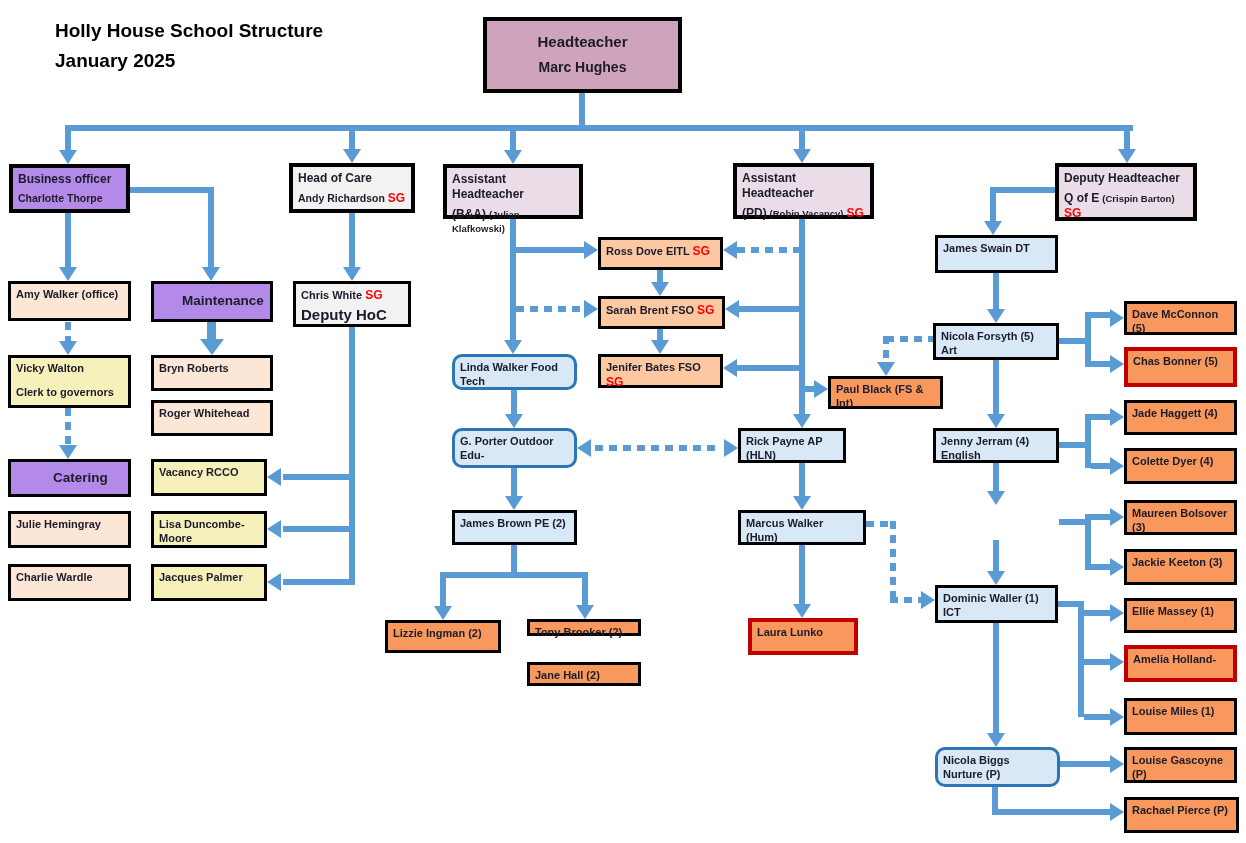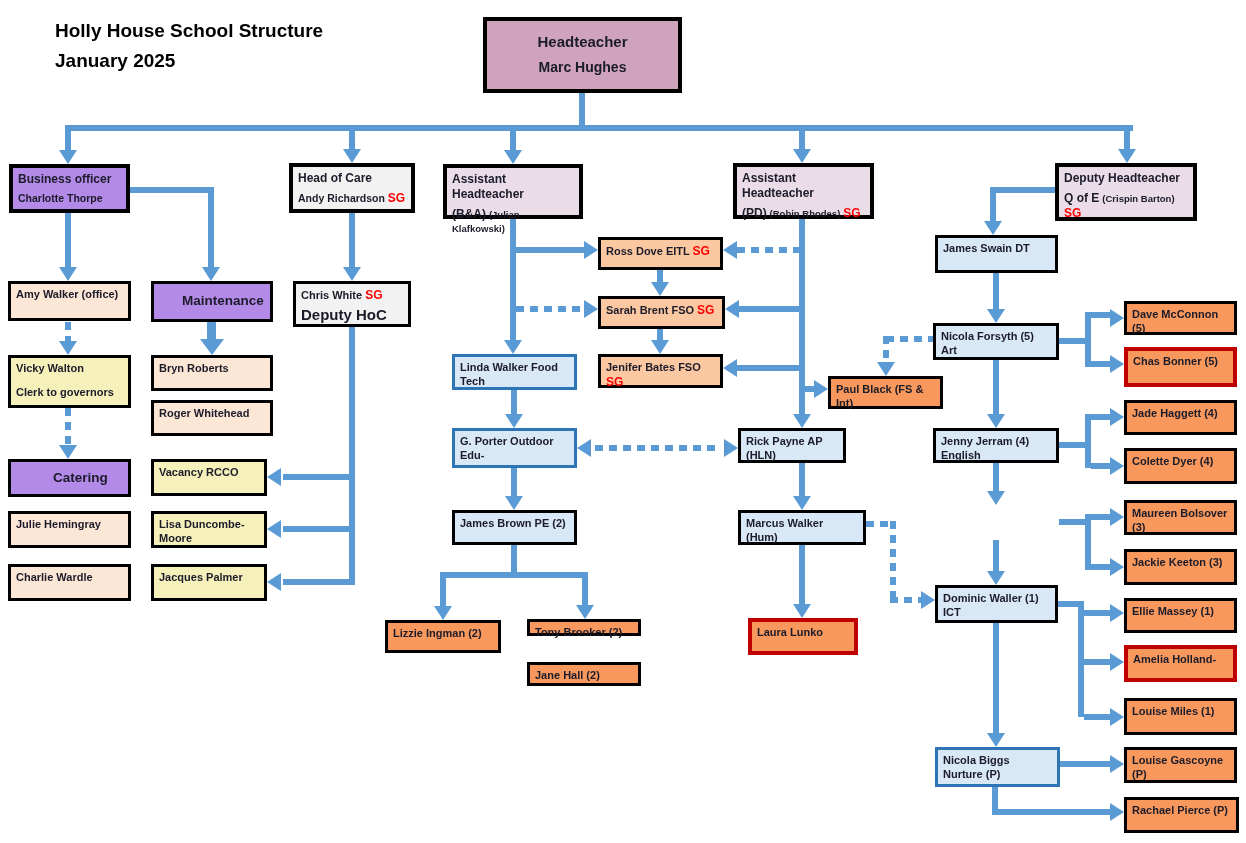--- a/index.html
+++ b/index.html
@@ -13,21 +13,21 @@
   .bd4{border-width:4px;}
   .c-dustypink{background:#cfa3bc;}
   .c-purple{background:#b48ae8;}
   .c-white{background:#f2f2f2;}
   .c-palepink{background:#eadde8;}
   .c-peach{background:#fce6d5;}
   .c-yellow{background:#f6f0ba;}
   .c-salmon{background:#fbc8a2;}
   .c-orange{background:#f8985c;}
   .c-lblue{background:#d9e8f7;}
-  .b-blue{border-color:#2e75b6;}
+  .b-blue{border-color:#2e75b6;border-radius:10px;}
   .b-red{border-color:#c00000;}
   .ctr{display:flex;flex-direction:column;align-items:center;justify-content:center;text-align:center;}
   .role{font-size:12px;}
   .sub{font-size:10.5px;margin-top:5px;}
   .tiny{font-size:9.5px;}
   .sg{color:#ff0000;font-size:12px;}
   .gap2{margin-top:3px;}
   .gap10{margin-top:10px;}
   .ht-role{font-size:15px;}
   .ht-name{font-size:14px;margin-top:7px;}
@@ -186,21 +186,21 @@
   <div class="box bd4 c-white" style="left:289px;top:163px;width:126px;height:50px">
     <div class="role">Head of Care</div>
     <div class="sub"><span>Andy Richardson</span> <span class="sg">SG</span></div>
   </div>
   <div class="box bd4 c-palepink" style="left:443px;top:164px;width:140px;height:55px">
     <div class="role">Assistant Headteacher</div>
     <div class="sub"><span class="role">(B&amp;A)</span> <span class="tiny">(Julian Klafkowski)</span></div>
   </div>
   <div class="box bd4 c-palepink" style="left:733px;top:163px;width:141px;height:56px">
     <div class="role">Assistant Headteacher</div>
-    <div class="sub"><span class="role">(PD)</span> <span class="tiny">(Robin Rhodes)</span> <span class="sg">SG</span></div>
+    <div class="sub"><span class="role">(PD)</span> <span class="tiny">(Robin Vacancy)</span> <span class="sg">SG</span></div>
   </div>
   <div class="box bd4 c-palepink" style="left:1055px;top:163px;width:142px;height:58px">
     <div class="role">Deputy Headteacher</div>
     <div class="sub"><span class="role">Q of E</span> <span class="tiny">(Crispin Barton)</span> <span class="sg">SG</span></div>
   </div>
 
   <div class="box c-peach" style="left:8px;top:281px;width:123px;height:40px"><span>Amy Walker (office)</span></div>
   <div class="box c-purple ctr big-label" style="left:151px;top:281px;width:122px;height:41px">
       <span>Maintenance</span>
     </div>

